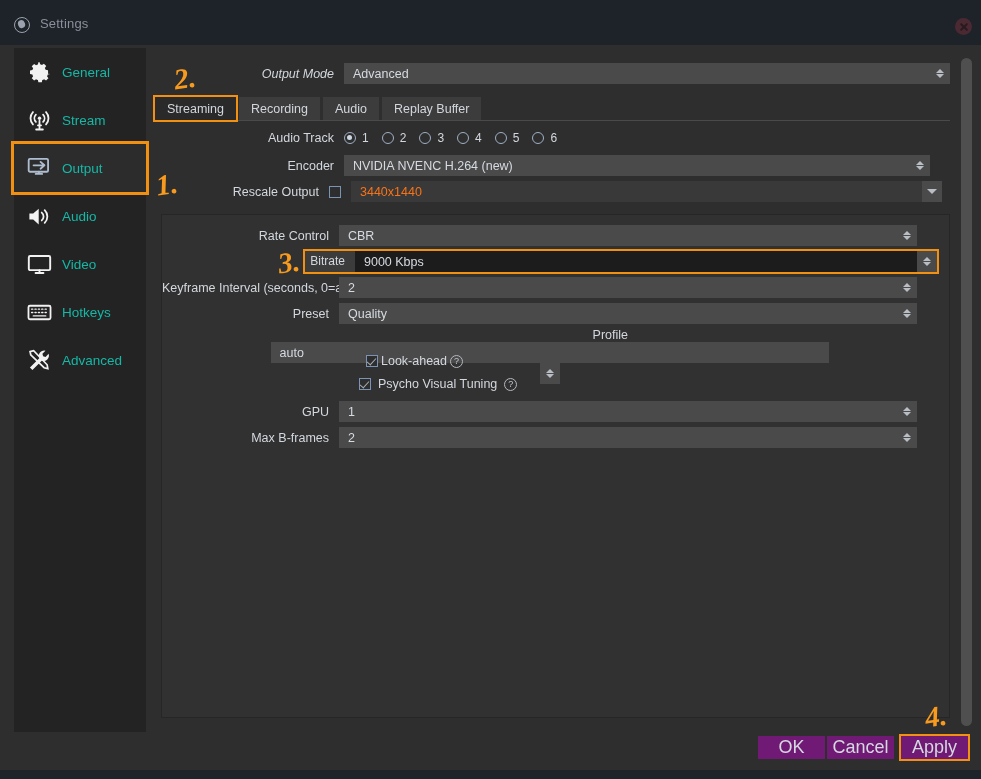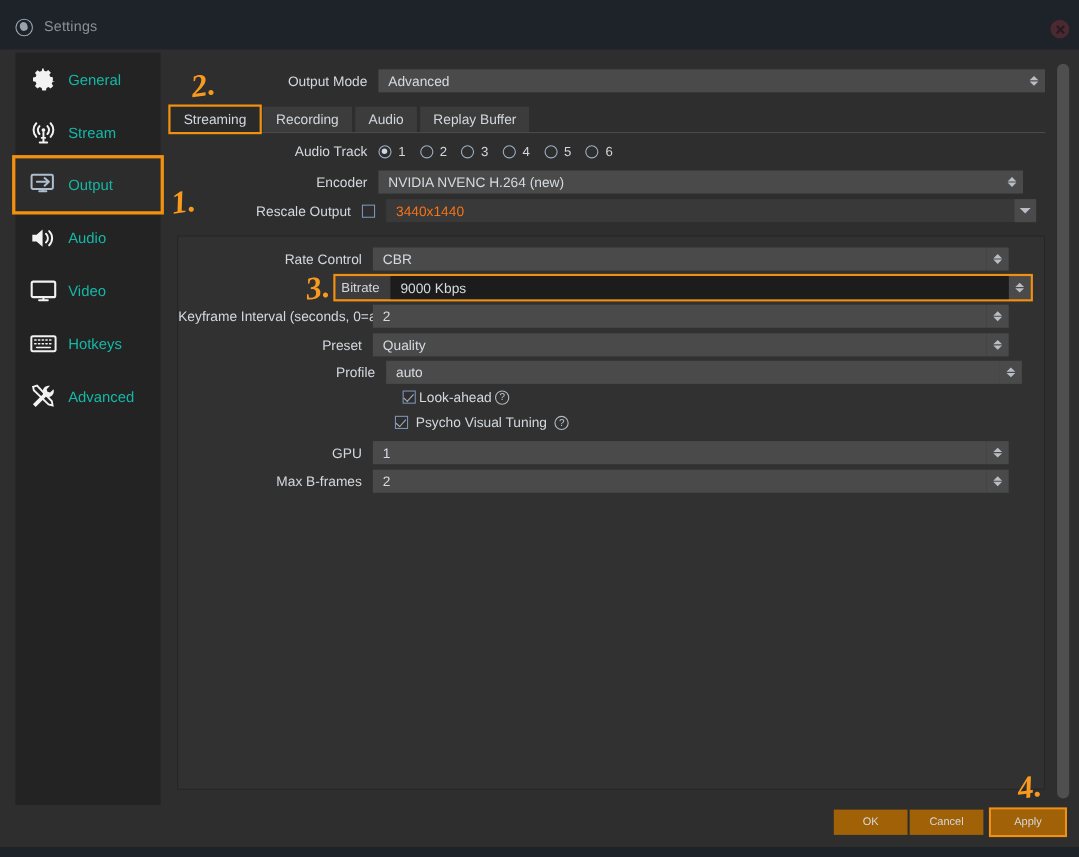--- a/index.html
+++ b/index.html
@@ -139,21 +139,21 @@
   
   .bitrate-hl { outline: 2px solid #f29111; position: relative; z-index: 3; }
 
   
   .footer {
     position: absolute; left: 0; top: 732px; width: 981px; height: 47px;
     background: #2e2e2e;
   }
   .btn {
     position: absolute; top: 4px; height: 23px; width: 67px;
-    background: #a16207; color: #d4d9df; font-size: 10px;
+    background: #701a75; color: #d4d9df; font-size: 18px;
     display: flex; align-items: center; justify-content: center; cursor: pointer;
   }
   .btn.hl { outline: 2px solid #f29111; }
 
   
   .scroll {
     position: absolute; left: 961px; top: 58px; width: 11px; height: 668px;
     background: #4f4f4f; border-radius: 6px; cursor: pointer;
   }
 
@@ -260,21 +260,21 @@
           <path d="M3.6 4.1l3.2-.9 12 12.6.6 3.4-3.3-.8L4.2 6.9z" fill="none" stroke="#f2f2f2" stroke-width="1.5"></path>
         </svg>
       </span>
       <span class="lbl">Advanced</span>
     </div>
   </div>
 
   <div class="content">
 
     <div class="row" style="position:absolute; left:0; top:15px; width:795px;">
-      <div class="lab" style="width:189px;">Output Mode</div>
+      <div class="lab" style="width:189px;font-style:italic;">Output Mode</div>
       <div class="combo" style="width:586px;">Advanced</div>
       <div class="spin">
         <span class="chev up"></span>
           <span class="chev dn"></span>
       </div>
     </div>
 
     <div class="tabs">
       <div class="tab selected hl">
         <span>Streaming</span>
@@ -358,21 +358,21 @@
 
       <div class="row" style="position:absolute; left:0; top:88px; width:775px;">
         <div class="lab" style="width:177px;">Preset</div>
         <div class="combo" style="width:558px;">Quality</div>
         <div class="spin">
           <span class="chev up"></span>
             <span class="chev dn"></span>
         </div>
       </div>
 
-      <div class="row" style="position:absolute; left:12px; top:113px; width:775px;">
+      <div class="row" style="position:absolute; left:0; top:113px; width:775px;flex-direction:column;">
         <div class="lab" style="width:177px;">Profile</div>
         <div class="combo" style="width:558px;">auto</div>
         <div class="spin">
           <span class="chev up"></span>
             <span class="chev dn"></span>
         </div>
       </div>
 
       <div class="row" style="position:absolute; left:204px; top:139px; gap:3px;">
         <span class="cbx checked"></span>

